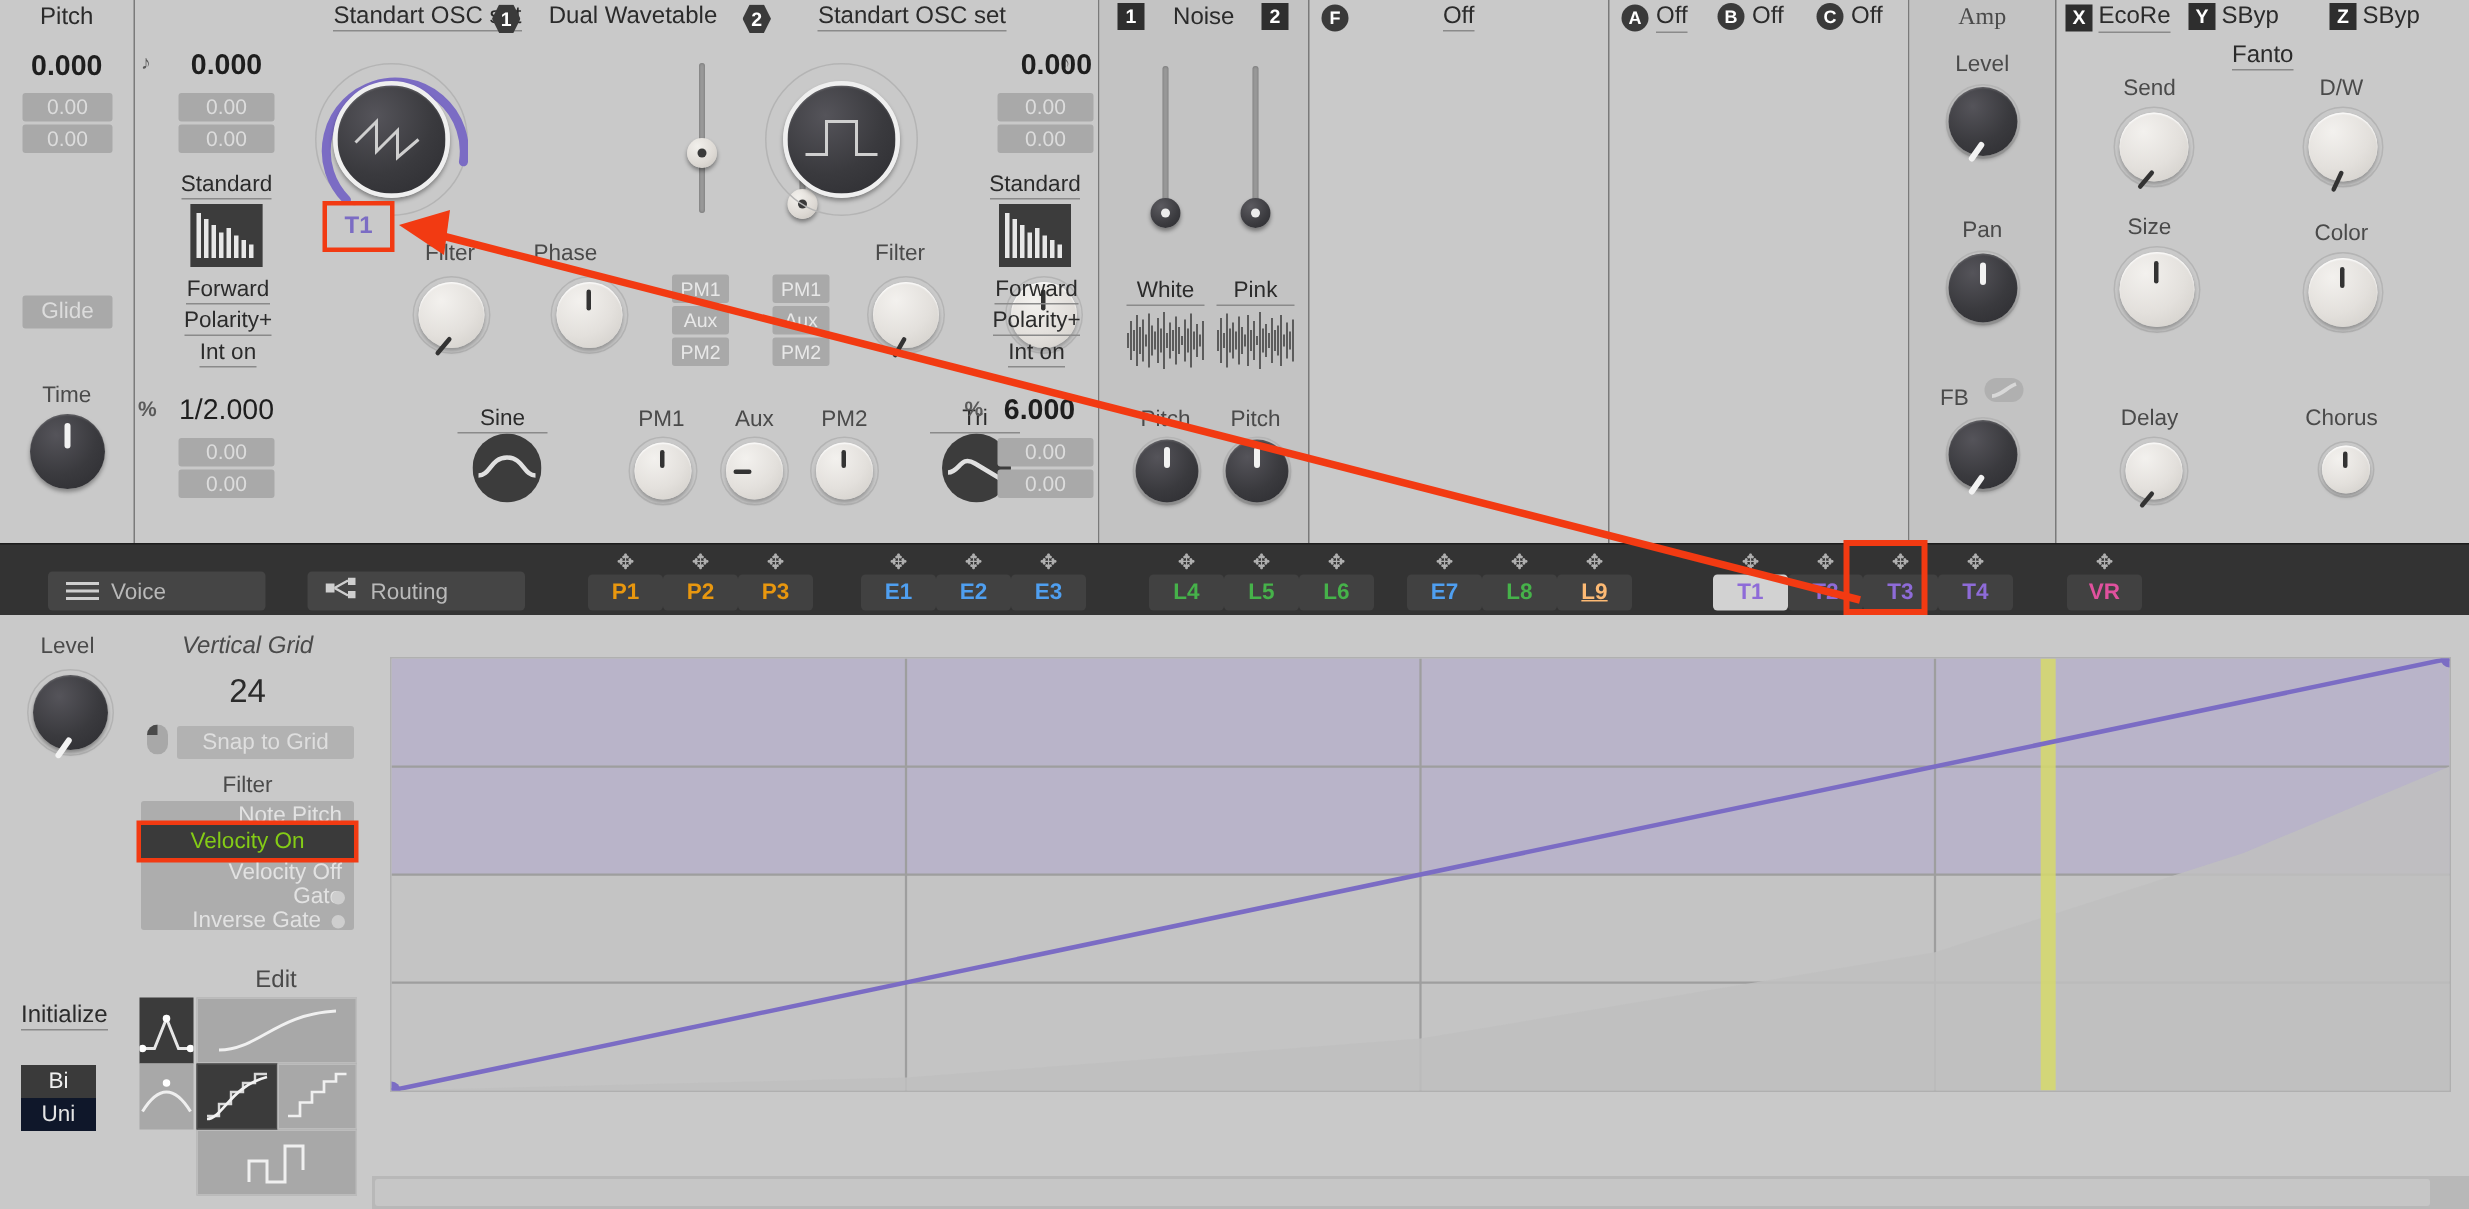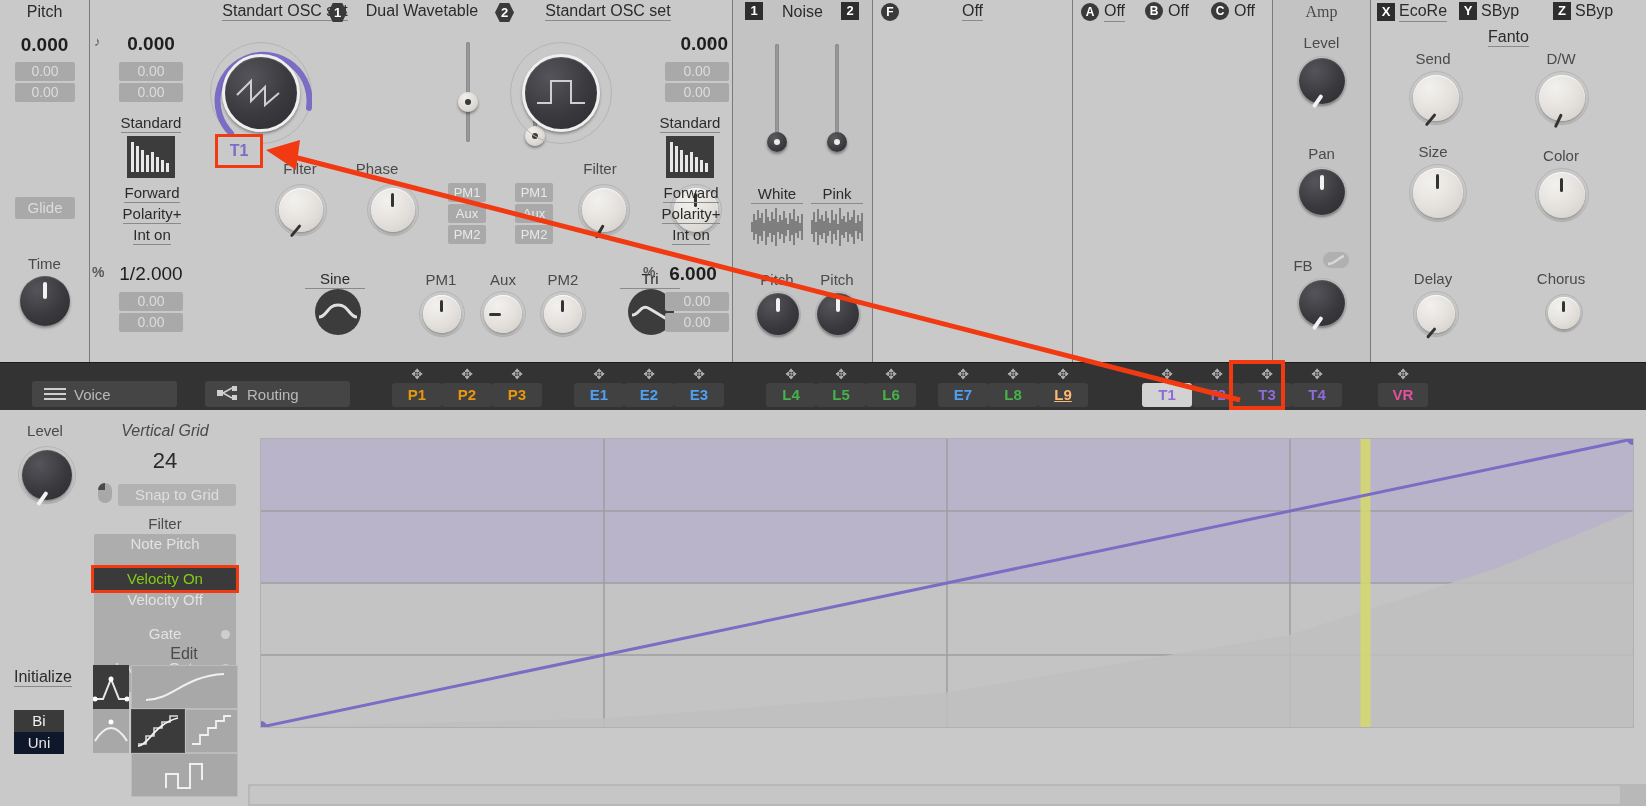--- a/index.html
+++ b/index.html
@@ -112,21 +112,21 @@
     border-radius: 3px; font-size: 15px; font-weight: bold;
   }
   .tab.sel .tl { background: #d2d2d2; }
 
   
   .bottom { flex: 1; display: flex; background: #c9c9c9; position: relative; }
   .edit-left { width: 248px; position: relative; }
   .env-area { flex: 1; position: relative; padding: 28px 12px 0 12px; }
 
   .srcbox { background: #adadad; border-radius: 2px; width: 140px; }
-  .srcrow { color: #e2e2e2; font-size: 15px; text-align: center; padding: 0 8px; height: 34px; line-height: 20px; position: relative; }
+  .srcrow { color: #e2e2e2; font-size: 15px; text-align: right; padding: 0 8px; height: 16px; line-height: 20px; position: relative; }
   .srcrow.active { background: #3a3a3a; color: #84cc16; text-align: center; }
   .srcdot { position: absolute; right: 6px; top: 6px; width: 9px; height: 9px; border-radius: 50%; background: #cecece; }
 
   .hl-red { outline: 3px solid #f23a12; outline-offset: 0px; }
 
   .biuni { width: 50px; }
   .biuni div { font-size: 15px; text-align: center; height: 22px; line-height: 22px; }
   .biuni .on { background: #3a3a3a; color: #f0f0f0; }
   .biuni .off { background: #0f172a; color: #e4e4e4; }
 

